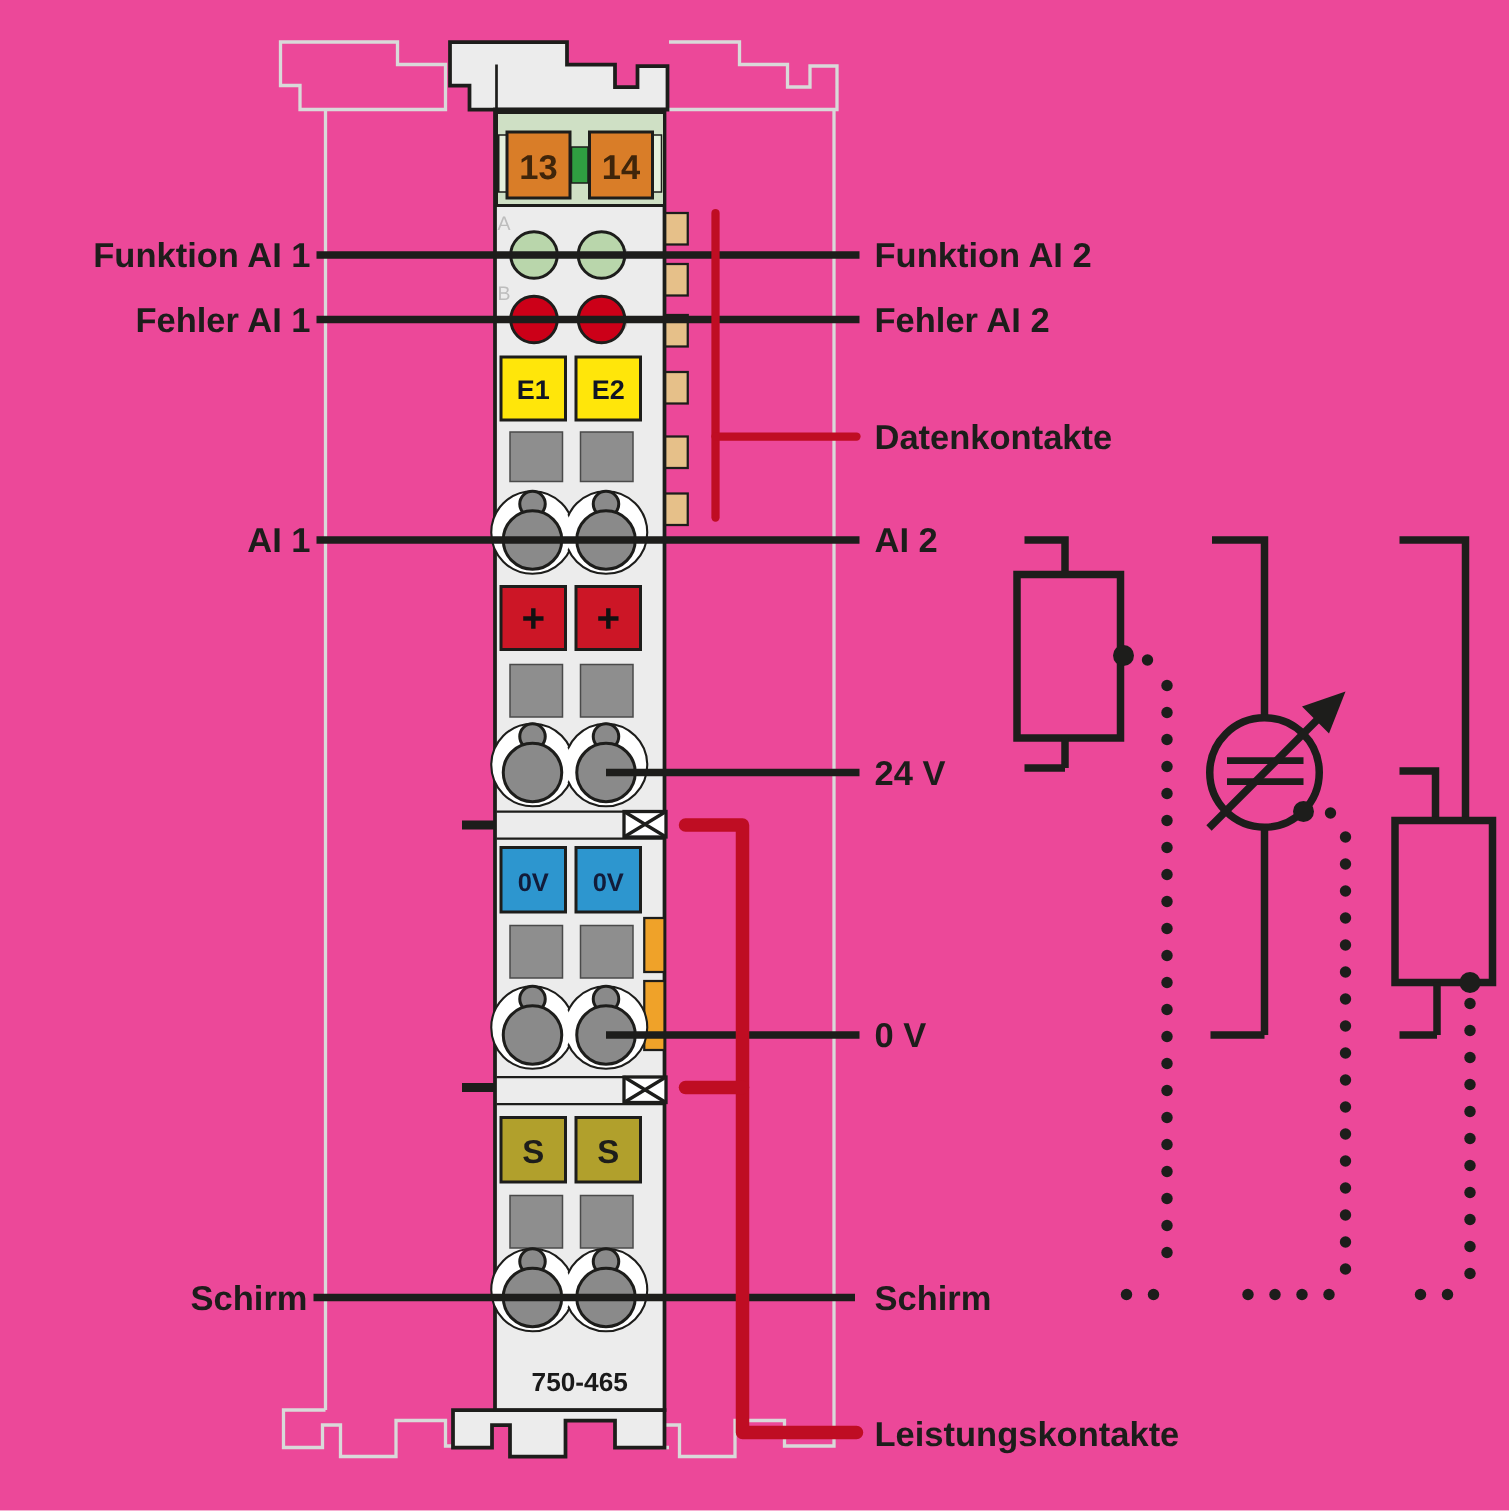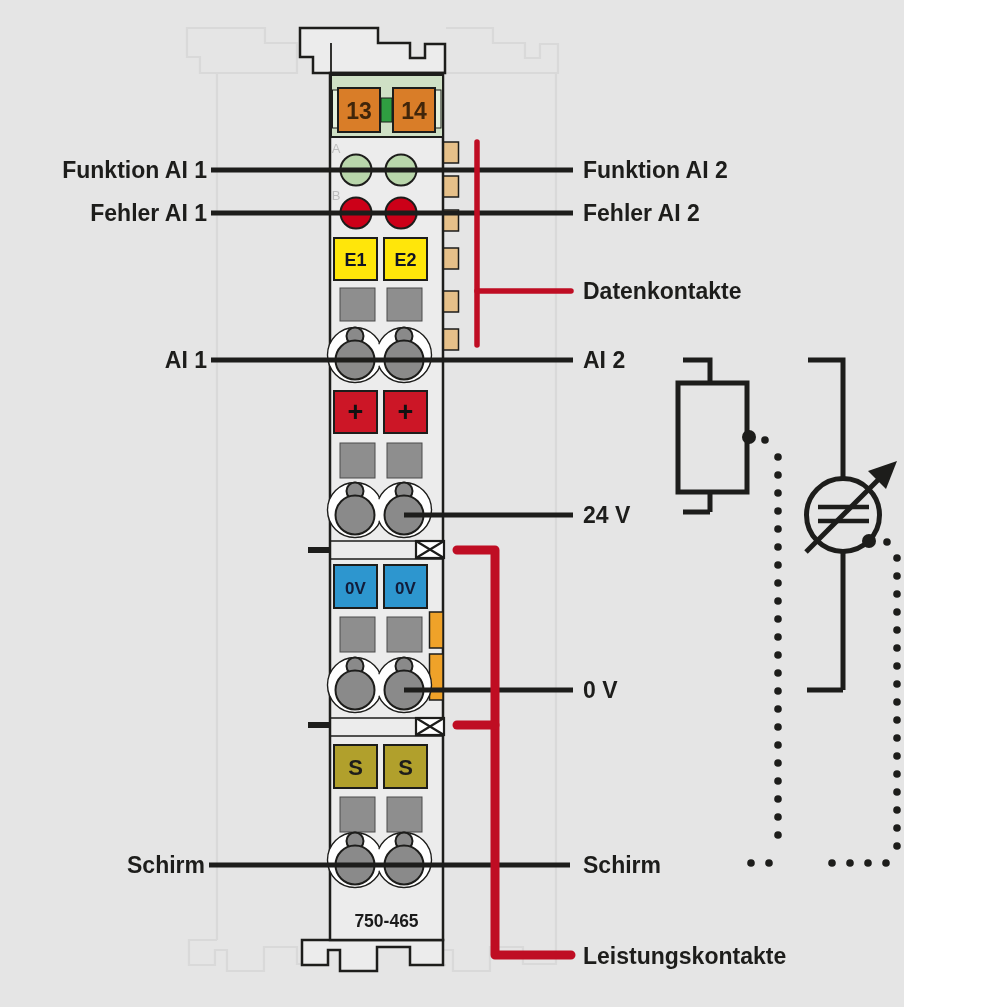--- a/index.html
+++ b/index.html
@@ -1,16 +1,16 @@
 <!DOCTYPE html>
 <html><head>
 <meta charset="utf-8">
 <style>
   html,body{margin:0;padding:0;background:#ffffff;}
-  .stage{position:relative;width:904px;height:1007px;background:#e5e5e5;overflow:hidden;
+  .stage{position:relative;width:1006px;height:1007px;background:#ec4899;overflow:hidden;
          font-family:"Liberation Sans", sans-serif;}
   svg{display:block}
   text{font-family:"Liberation Sans", sans-serif;}
   .lbl{font-size:23px;font-weight:bold;fill:#1d1d1b;}
   .ghost{fill:none;stroke:#d9d9d9;stroke-width:2.2;}
   .blk-line{stroke:#1d1d1b;stroke-width:5;fill:none;}
   .red-line{stroke:#bf0d23;fill:none;stroke-linecap:round;stroke-linejoin:round;}
   .sym{stroke:#1d1d1b;stroke-width:5;fill:none;stroke-linecap:butt;}
   .sq{fill:#8e8e8e;stroke:#4a4a4a;stroke-width:1;}
   .hc{fill:#ffffff;stroke:#1d1d1b;stroke-width:1.4;}

